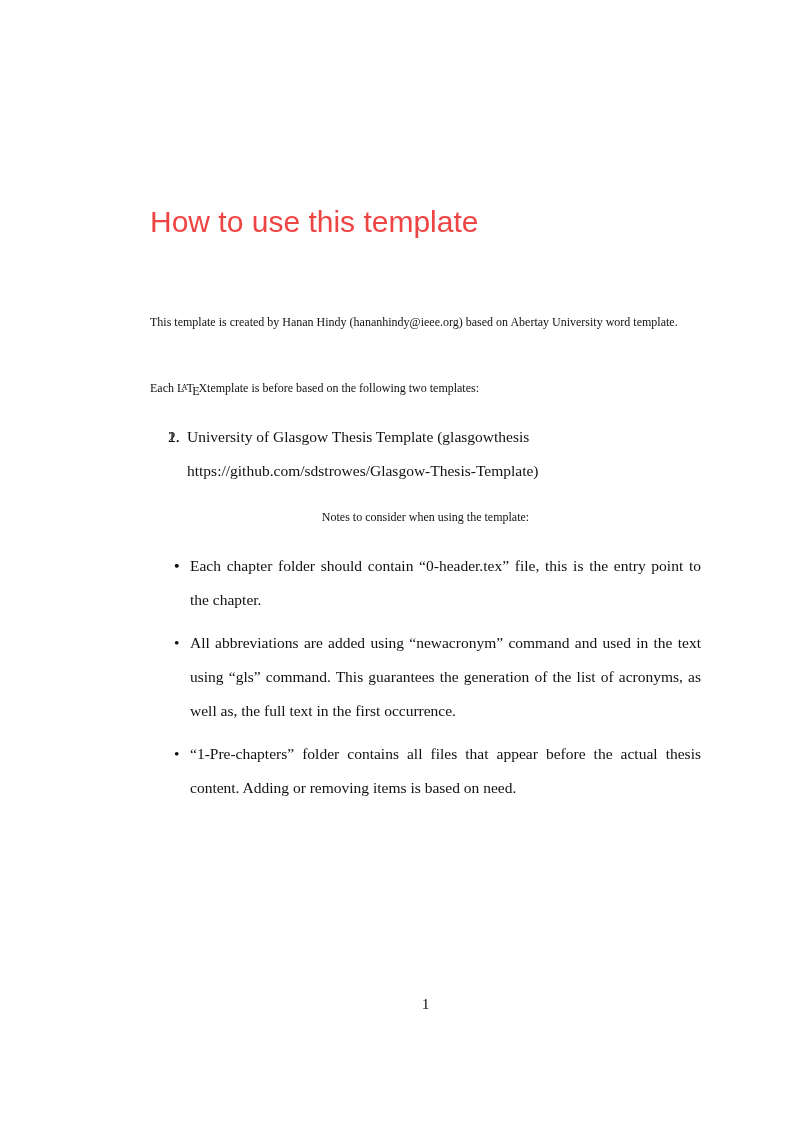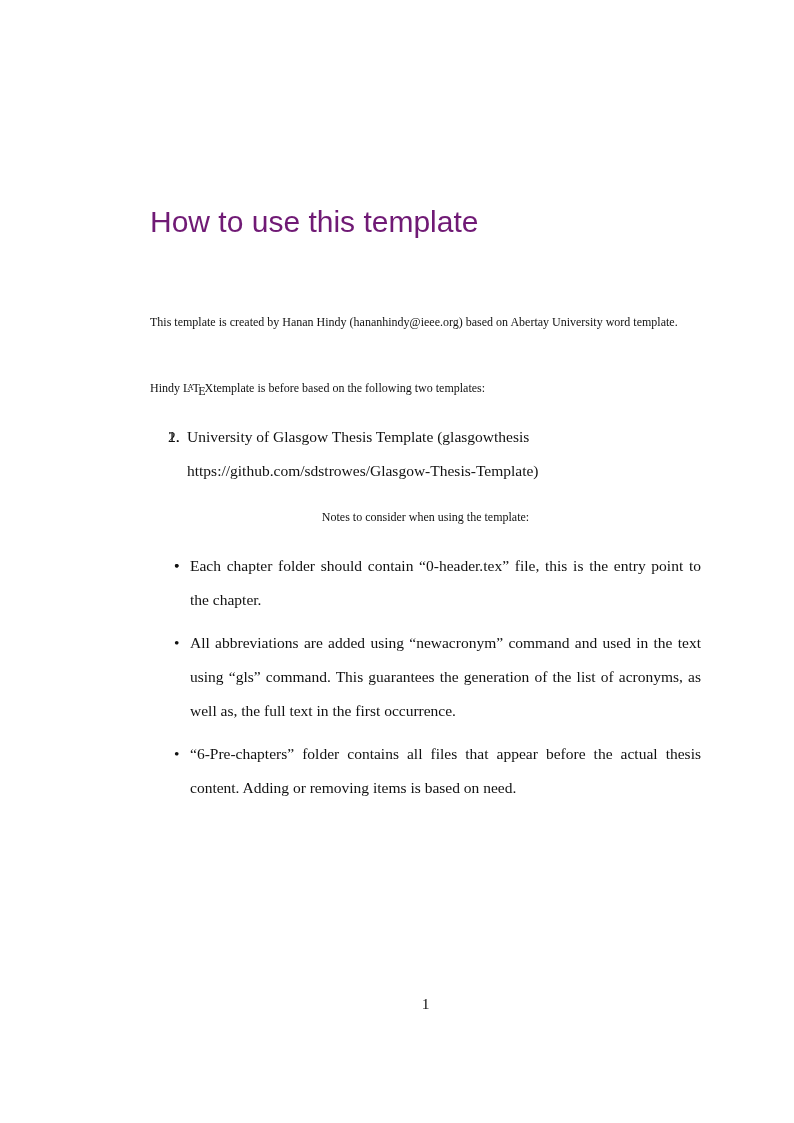--- a/index.html
+++ b/index.html
@@ -20,21 +20,21 @@
     position: absolute;
     left: 150px; top: 203px;
     width: 551px;
   }
   h1.chapter-title {
     margin: 0;
     font-family: "Liberation Sans", sans-serif;
     font-weight: normal;
     font-size: 30px;
     line-height: 37px;
-    color: #701a75;
+    color: #ef4444;
   }
   .para {
     margin: 0;
     font-size: 12px;
     line-height: 34px;
     text-align: justify;
   }
   .p-intro { margin-top: 65px; }
   .p-latex { margin-top: 32px; text-align: left; }
   .notes   { margin-top: 12px; text-align: center; }
@@ -103,33 +103,33 @@
 </head>
 <body>
 
 <div class="page">
   <div class="content">
 
     <h1 class="chapter-title">How to use this template</h1>
 
     <p class="para p-intro">This template is created by Hanan Hindy (hananhindy@ieee.org) based on Abertay University word template.</p>
 
-    <p class="para p-latex"><span>Hindy </span><span class="latex-logo"><span>L</span><span class="lx-a">A</span><span>T</span><span class="lx-e">E</span><span>X</span></span><span>template is before based on the following two templates:</span></p>
+    <p class="para p-latex"><span>Each </span><span class="latex-logo"><span>L</span><span class="lx-a">A</span><span>T</span><span class="lx-e">E</span><span>X</span></span><span>template is before based on the following two templates:</span></p>
 
     <ol class="num-list">
       <li><span class="list-number">1.</span></li>
       <li><span class="list-number">2.</span><span>University of Glasgow Thesis Template (glasgowthesis
 https://github.com/sdstrowes/Glasgow-Thesis-Template)</span></li>
     </ol>
 
     <p class="para notes">Notes to consider when using the template:</p>
 
     <ul class="bullet-list">
       <li class="tight"><span class="bullet-marker">•</span></li>
       <li><span class="bullet-marker">•</span><span>Each chapter folder should contain “0-header.tex” file, this is the entry point to the chapter.</span></li>
       <li><span class="bullet-marker">•</span><span>All abbreviations are added using “newacronym” command and used in the text using “gls” command. This guarantees the generation of the list of acronyms, as well as, the full text in the first occurrence.</span></li>
-      <li><span class="bullet-marker">•</span><span>“6-Pre-chapters” folder contains all files that appear before the actual thesis content. Adding or removing items is based on need.</span></li>
+      <li><span class="bullet-marker">•</span><span>“1-Pre-chapters” folder contains all files that appear before the actual thesis content. Adding or removing items is based on need.</span></li>
     </ul>
 
   </div>
 
   <div class="pagenum">1</div>
 </div>
 
 </body></html>

